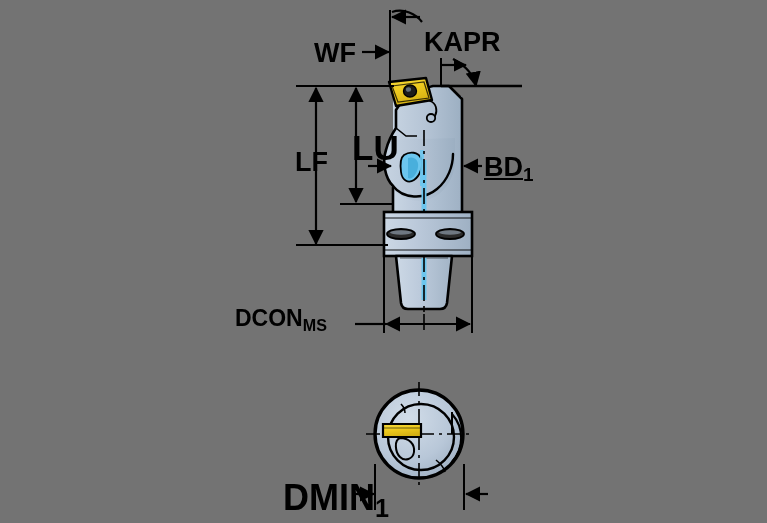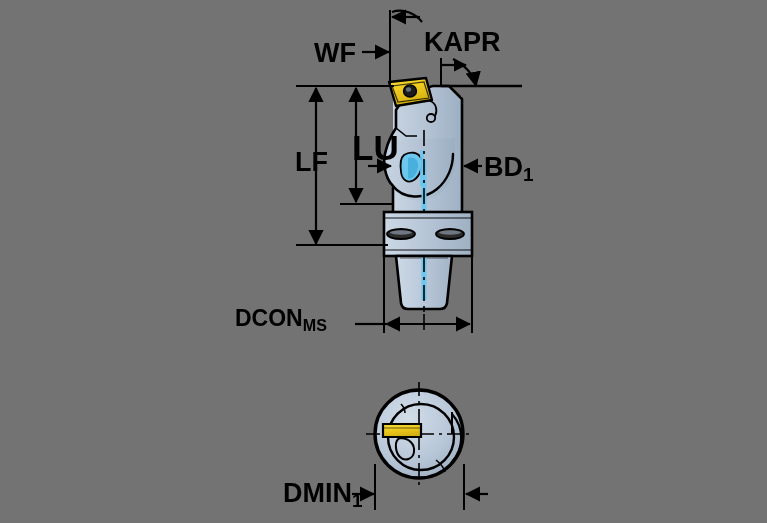--- a/index.html
+++ b/index.html
@@ -35,23 +35,23 @@
     font-size: 0.70em;
     vertical-align: baseline;
     position: relative;
     top: 0.28em;
     font-weight: bold;
   }
   #lbl-wf   { left: 314px; top: 40px;  font-size: 27px; }
   #lbl-kapr { left: 424px; top: 19px;  font-size: 27px; margin-top: 10px; }
   #lbl-lf   { left: 295px; top: 149px; font-size: 27px; }
   #lbl-lu   { left: 352px; top: 130px; font-size: 35px; }
-  #lbl-bd1  { left: 484px; top: 154px; font-size: 27px; }
+  #lbl-bd1  { left: 484px; top: 154px; font-size: 27px; text-decoration: underline; }
   #lbl-dcon { left: 235px; top: 307px; font-size: 23px; }
-  #lbl-dmin { left: 283px; top: 480px; font-size: 27px; }
+  #lbl-dmin { left: 283px; top: 480px; font-size: 36px; }
 </style>
 </head>
 <body>
 
 <div id="stage">
 
   <svg id="drawing" viewBox="0 0 767 523">
 
     <defs>
       <marker id="arrHead" viewBox="0 0 10 10" refX="9.2" refY="5" markerWidth="7" markerHeight="7" orient="auto-start-reverse">

